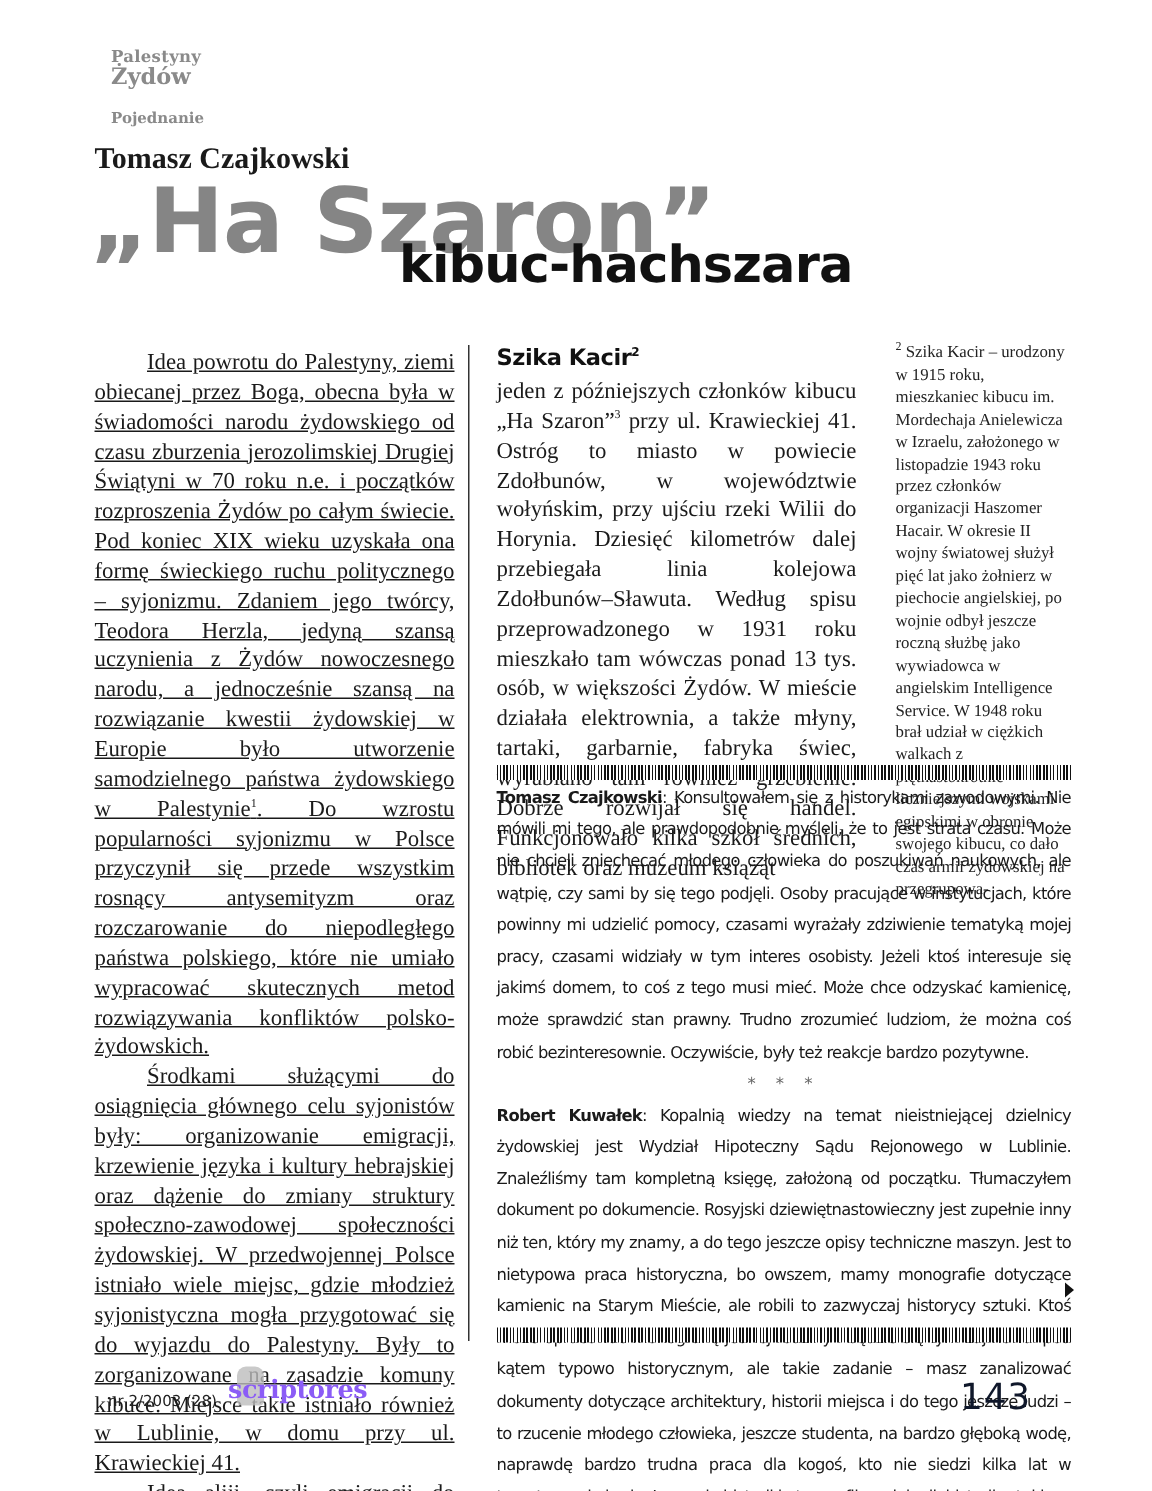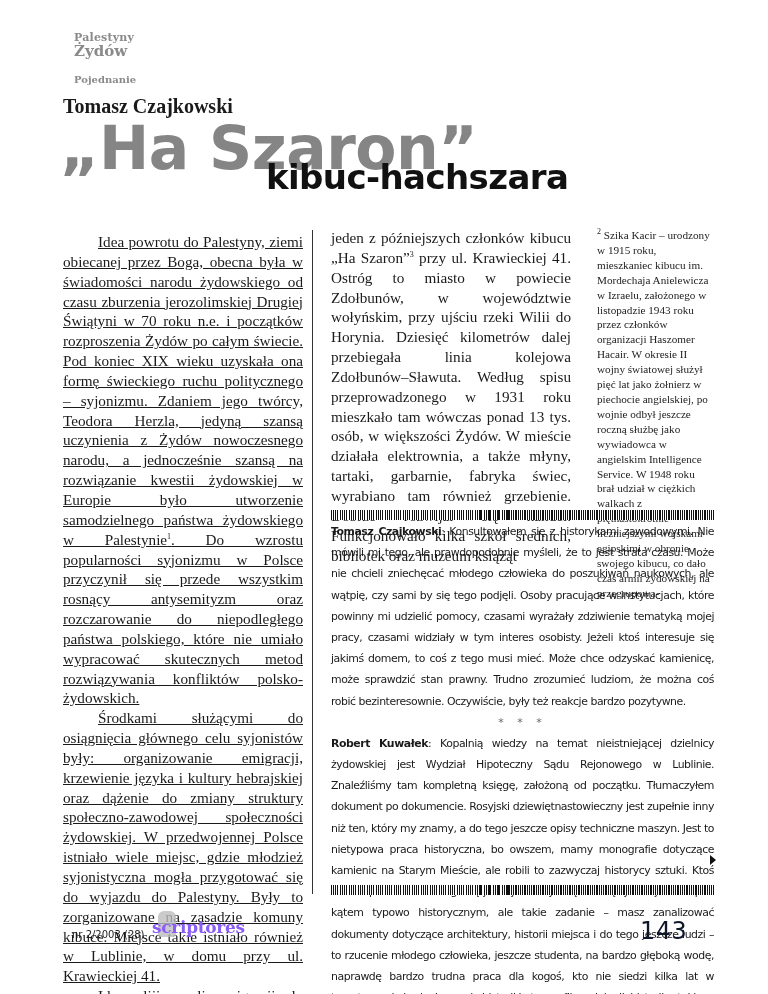--- a/index.html
+++ b/index.html
@@ -68,20 +68,21 @@
 
 <div class="abs col-left">
   <p><span>Idea powrotu do Palestyny, ziemi obiecanej przez Boga, obecna była w świadomości narodu żydowskiego od czasu zburzenia jerozolimskiej Drugiej Świątyni w 70 roku n.e. i początków rozproszenia Żydów po całym świecie. Pod koniec XIX wieku uzyskała ona formę świeckiego ruchu politycznego – syjonizmu. Zdaniem jego twórcy, Teodora Herzla, jedyną szansą uczynienia z Żydów nowoczesnego narodu, a jednocześnie szansą na rozwiązanie kwestii żydowskiej w Europie było utworzenie samodzielnego państwa żydowskiego w Palestynie</span><sup>1</sup><span>. Do wzrostu popularności syjonizmu w Polsce przyczynił się przede wszystkim rosnący antysemityzm oraz rozczarowanie do niepodległego państwa polskiego, które nie umiało wypracować skutecznych metod rozwiązywania konfliktów polsko-żydowskich.</span></p>
   <p>Środkami służącymi do osiągnięcia głównego celu syjonistów były: organizowanie emigracji, krzewienie języka i kultury hebrajskiej oraz dążenie do zmiany struktury społeczno-zawodowej społeczności żydowskiej. W przedwojennej Polsce istniało wiele miejsc, gdzie młodzież syjonistyczna mogła przygotować się do wyjazdu do Palestyny. Były to zorganizowane na zasadzie komuny kibuce. Miejsce takie istniało również w Lublinie, w domu przy ul. Krawieckiej 41.</p>
   <p>Idea aliji, czyli emigracji do Palestyny, wydawała się atrakcyjna zwłaszcza dla żydowskiej młodzieży, która nie widziała w Polsce dla siebie perspektyw. Dotyczyło to szczególnie mieszkańców kresowych sztetl, choćby takich jak Ostróg, gdzie urodził się</p>
 </div>
 
 <div class="abs divider"></div>
 
 <div class="abs col-mid">
+  <h3><span>Szika Kacir</span><sup>2</sup></h3>
   <p><span>jeden z późniejszych członków kibucu „Ha Szaron”</span><sup>3</sup><span> przy ul. Krawieckiej 41. Ostróg to miasto w powiecie Zdołbunów, w województwie wołyńskim, przy ujściu rzeki Wilii do Horynia. Dziesięć kilometrów dalej przebiegała linia kolejowa Zdołbunów–Sławuta. Według spisu przeprowadzonego w 1931 roku mieszkało tam wówczas ponad 13 tys. osób, w większości Żydów. W mieście działała elektrownia, a także młyny, tartaki, garbarnie, fabryka świec, wyrabiano tam również grzebienie. Dobrze rozwijał się handel. Funkcjonowało kilka szkół średnich, bibliotek oraz muzeum książąt</span></p>
 </div>
 
 <div class="abs col-note">
   <p><sup>2</sup><span> Szika Kacir – urodzony w 1915 roku, mieszkaniec kibucu im. Mordechaja Anielewicza w Izraelu, założonego w listopadzie 1943 roku przez członków organizacji Haszomer Hacair. W okresie II wojny światowej służył pięć lat jako żołnierz w piechocie angielskiej, po wojnie odbył jeszcze roczną służbę jako wywiadowca w angielskim Intelligence Service. W 1948 roku brał udział w ciężkich walkach z piętnastokrotnie liczniejszymi wojskami egipskimi w obronie swojego kibucu, co dało czas armii żydowskiej na przegrupowa-</span></p>
 </div>
 
 <div class="abs barrule top"></div>
 <div class="abs interview">
   <p><span class="speaker">Tomasz Czajkowski</span><span>: Konsultowałem się z historykami zawodowymi. Nie mówili mi tego, ale prawdopodobnie myśleli, że to jest strata czasu. Może nie chcieli zniechęcać młodego człowieka do poszukiwań naukowych, ale wątpię, czy sami by się tego podjęli. Osoby pracujące w instytucjach, które powinny mi udzielić pomocy, czasami wyrażały zdziwienie tematyką mojej pracy, czasami widziały w tym interes osobisty. Jeżeli ktoś interesuje się jakimś domem, to coś z tego musi mieć. Może chce odzyskać kamienicę, może sprawdzić stan prawny. Trudno zrozumieć ludziom, że można coś robić bezinteresownie. Oczywiście, były też reakcje bardzo pozytywne.</span></p>

